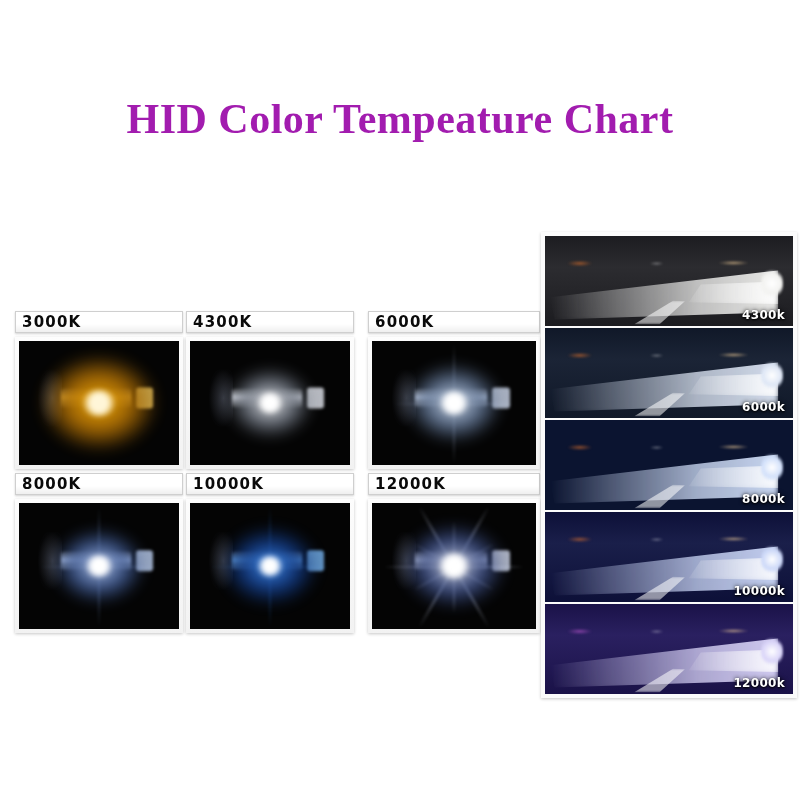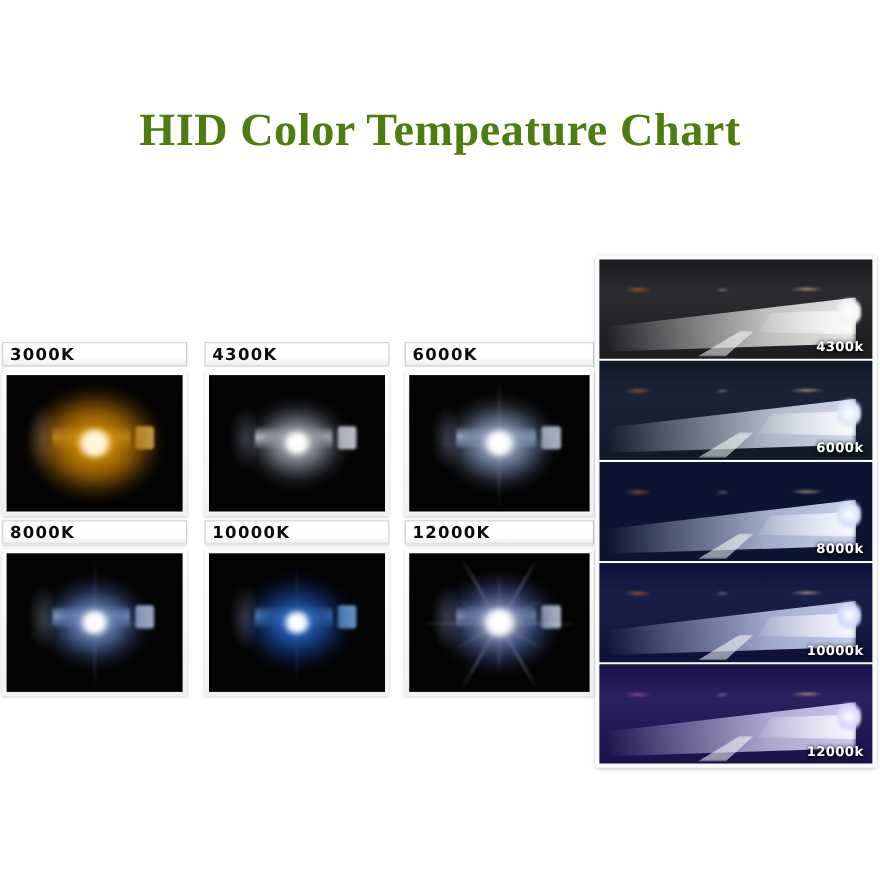--- a/index.html
+++ b/index.html
@@ -35,21 +35,21 @@
     position: absolute;
     left: 2px;
     top: 311px;
     width: 536px;
     height: 330px;
   }
   .bulb-card {
     position: absolute;
     width: 168px;
   }
-  .bulb-card.col0 { left: 0px; }
+  .bulb-card.col0 { left: 13px; }
   .bulb-card.col1 { left: 184px; }
   .bulb-card.col2 { left: 366px; }
   .bulb-card.row0 { top: 0px; }
   .bulb-card.row1 { top: 162px; }
 
   .bulb-card.col2 { width: 172px; }
 
   .card-label {
     height: 22px;
     background: linear-gradient(to bottom, #ffffff 0%, #ffffff 60%, #efefef 100%);
@@ -195,21 +195,21 @@
     font-size: 8px;
     color: rgba(130,130,130,0.55);
     transform: rotate(-90deg);
     letter-spacing: 1px;
     font-family: "Liberation Sans", sans-serif;
   }
 </style>
 </head>
 <body>
 
-<div id="chart-title" style="color: #4d7c0f;">HID Color Tempeature Chart</div>
+<div id="chart-title" style="color: #a21caf;">HID Color Tempeature Chart</div>
 
 <div id="bulb-grid">
 
   <div class="bulb-card col0 row0">
     <div class="card-label">3000K</div>
     <div class="card-frame">
       <div class="bulb-photo">
           <div class="bulb-base"></div>
           <div class="bulb-body" style="background: linear-gradient(rgba(255, 255, 255, 0.18), rgb(255, 216, 107) 45%, rgba(255, 255, 255, 0.12)); filter: blur(1.6px); opacity: 0.9;"></div>
           <div class="bulb-tip" style="background: rgb(255, 216, 107); filter: blur(1.6px); opacity: 0.75;"></div>

